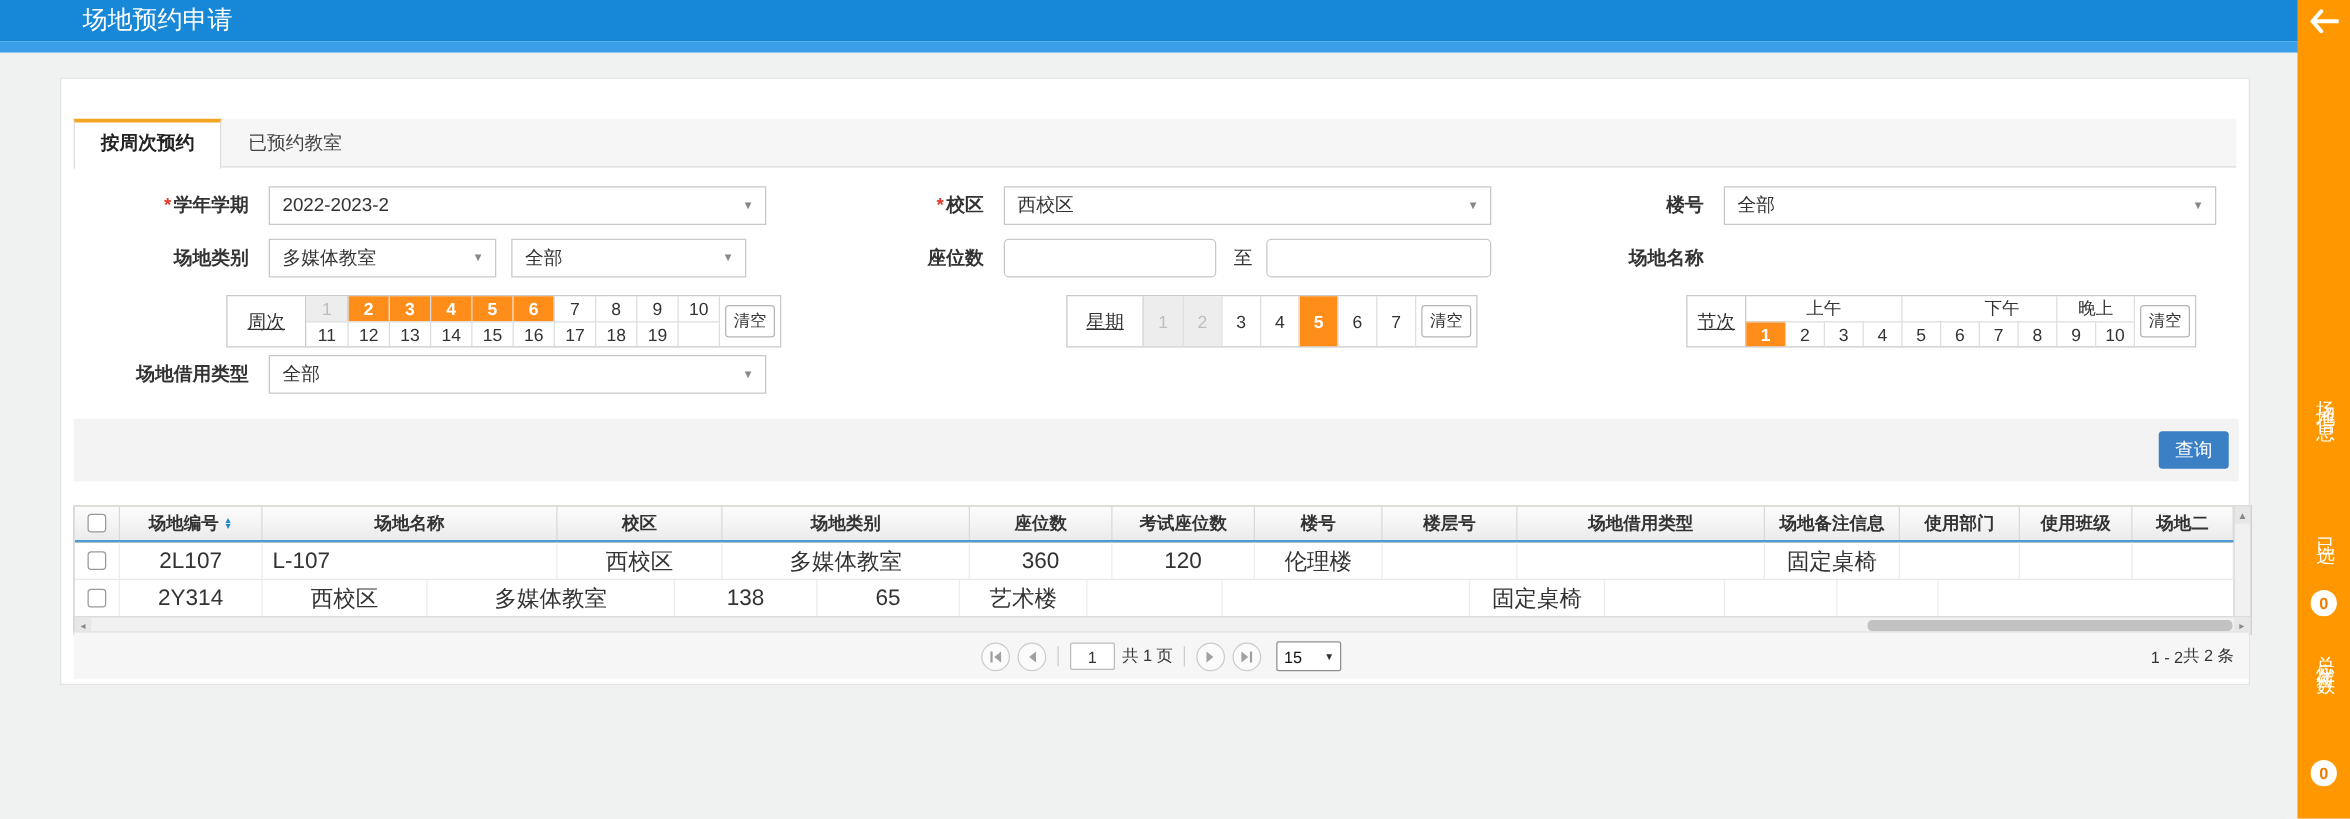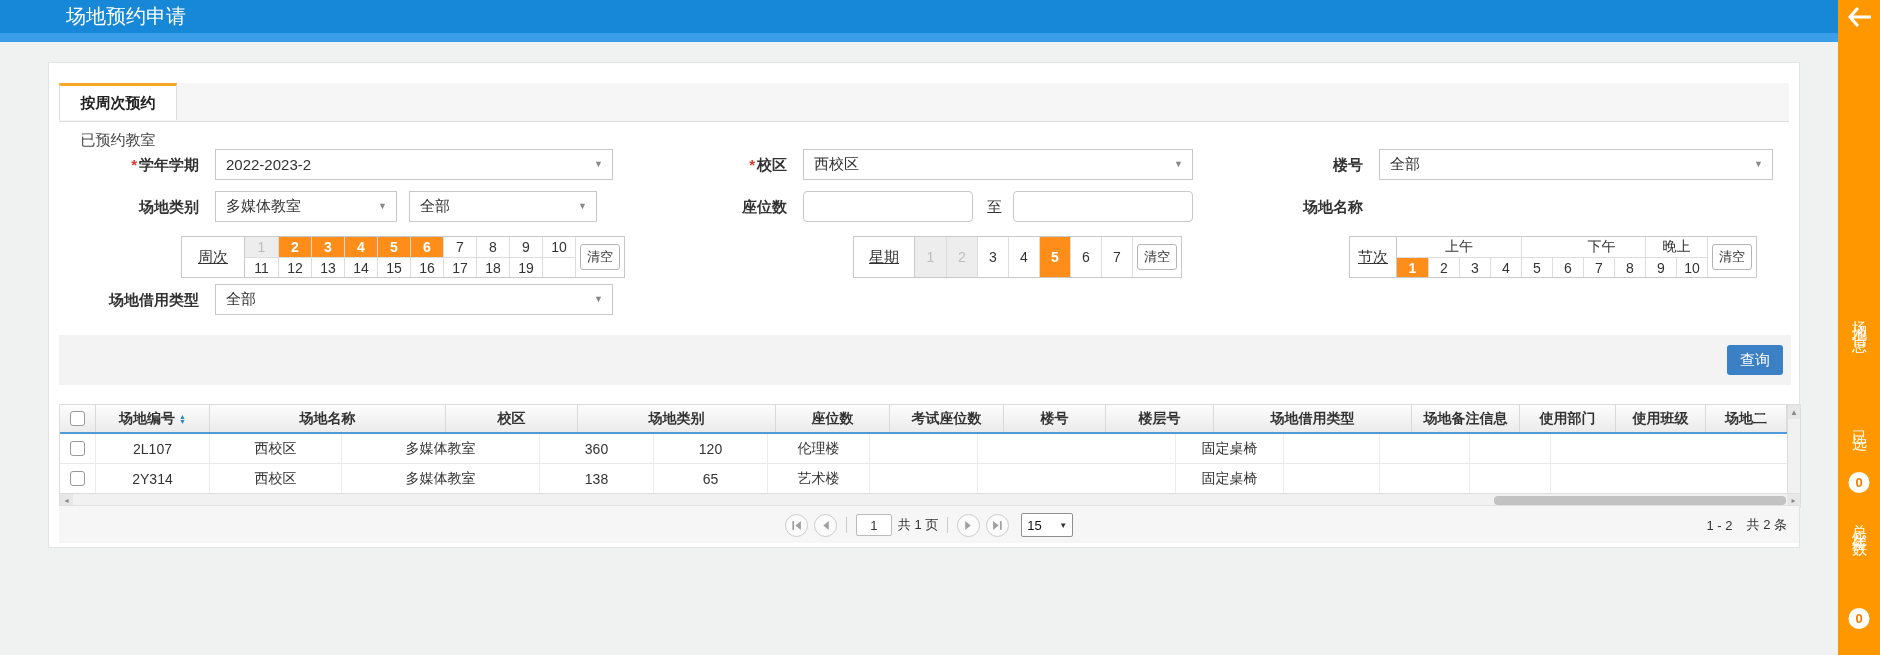--- a/index.html
+++ b/index.html
@@ -9,21 +9,21 @@
     font-family:"Liberation Sans","DejaVu Sans",sans-serif;
     -webkit-font-smoothing:antialiased;
   }
   
   .topbar{position:absolute;left:0;top:0;width:1880px;height:33px;background:#1787d8;}
   .topbar-sub{position:absolute;left:0;top:33px;width:1880px;height:9px;background:#3a9ee8;}
   .page-title{position:absolute;left:66px;top:0;height:33px;line-height:33px;color:#fff;font-size:20px;}
   
   .panel{position:absolute;left:48px;top:62px;width:1752px;height:486px;background:#fff;border:1px solid #e3e3e3;box-sizing:border-box;}
   
-  .tabs{position:absolute;left:10px;top:20px;width:1730px;height:39px;background:#f6f6f6;border-bottom:1px solid #ddd;display:flex;box-sizing:border-box;flex-direction:column;}
+  .tabs{position:absolute;left:10px;top:32px;width:1730px;height:39px;background:#f6f6f6;border-bottom:1px solid #ddd;display:flex;box-sizing:border-box;}
   .tab{width:118px;text-align:center;line-height:39px;font-size:15px;color:#444;cursor:pointer;box-sizing:border-box;}
   .tab.active{background:#fff;border-top:3px solid #f5a623;border-left:1px solid #ddd;border-right:1px solid #ddd;line-height:34px;font-weight:bold;color:#222;height:40px;}
   
   .lbl{position:absolute;height:31px;line-height:31px;font-size:15px;font-weight:bold;color:#333;text-align:right;white-space:nowrap;}
   .req{color:#e0392b;margin-right:2px;}
   .sel-box{position:absolute;height:31px;background:#fff;border:1px solid #c8c8c8;border-radius:0;display:flex;align-items:center;padding:0 22px 0 10px;box-sizing:border-box;font-size:15px;color:#333;cursor:pointer;}
   .sel-box .caret{position:absolute;right:9px;color:#888;font-size:9px;line-height:1;}
   .inp{position:absolute;height:31px;background:#fff;border:1px solid #c8c8c8;border-radius:4px;box-sizing:border-box;font-size:15px;padding:0 9px;color:#333;font-family:inherit;outline:none;}
   .inp::placeholder{color:#b5b5b5;}
   .to-lbl{position:absolute;height:31px;line-height:31px;font-size:15px;color:#333;}
@@ -52,41 +52,41 @@
   .notice-text{position:absolute;left:14px;top:0;height:50px;line-height:50px;font-size:18px;color:#e74c3c;}
   .query-btn{position:absolute;right:8px;top:10px;width:56px;height:30px;background:#3b7fc4;color:#fff;border:none;border-radius:3px;font-size:15px;cursor:pointer;font-family:inherit;}
   
   .tbl{position:absolute;left:10px;top:341px;width:1740px;border:1px solid #ddd;box-sizing:content-box;background:#4d7c0f;}
   .tbl-top{display:flex;}
   .tbl-cols{width:1727px;}
   .t-head{display:flex;height:29px;background:linear-gradient(#fdfdfd,#ebebeb);border-bottom:2px solid #4f9bd8;box-sizing:border-box;}
   .th{display:flex;align-items:center;justify-content:center;font-weight:bold;font-size:14px;color:#333;border-right:1px solid #d9d9d9;box-sizing:border-box;height:100%;white-space:nowrap;overflow:hidden;}
   .t-row{display:flex;height:29px;border-bottom:1px solid #e8e8e8;background:#fff;}
   .t-row:last-child{border-bottom:none;}
-  .td{display:flex;align-items:center;justify-content:center;font-size:14px;color:#333;border-right:1px solid #ececec;box-sizing:border-box;height:100%;white-space:nowrap;overflow:hidden;}
+  .td{display:flex;align-items:center;justify-content:center;font-size:18px;color:#333;border-right:1px solid #ececec;box-sizing:border-box;height:100%;white-space:nowrap;overflow:hidden;}
   .td.left{justify-content:flex-start;padding-left:8px;}
   .cb{width:15px;height:15px;border:1px solid #999;border-radius:3px;background:#fff;display:inline-block;box-sizing:border-box;cursor:pointer;}
   .sort{display:inline-flex;flex-direction:column;margin-left:4px;}
   .sort i{font-style:normal;font-size:7px;line-height:5px;color:#1f8ad2;}
   .vscroll{width:13px;background:#f1f1f1;border-left:1px solid #ddd;box-sizing:border-box;display:flex;flex-direction:column;}
   .vs-btn{height:14px;background:#e7e7e7;color:#888;font-size:8px;display:flex;align-items:center;justify-content:center;cursor:pointer;}
   .hscroll{position:relative;height:13px;background:#f1f1f1;border-top:1px solid #ddd;box-sizing:content-box;}
   .hs-btn{position:absolute;top:0;width:13px;height:13px;font-size:8px;color:#888;background:#e7e7e7;display:flex;align-items:center;justify-content:center;cursor:pointer;}
   .hs-btn.l{left:0;} .hs-btn.r{right:0;}
   .hs-thumb{position:absolute;right:14px;top:2px;width:292px;height:9px;background:#c2c2c2;border-radius:4px;cursor:grab;}
   
   .pager{position:absolute;left:10px;top:442px;width:1740px;height:38px;background:#f6f6f6;border-top:1px solid #e0e0e0;box-sizing:border-box;}
   .pg-center{position:absolute;left:0;right:0;top:0;height:38px;display:flex;align-items:center;justify-content:center;gap:6px;}
   .pg-btn{width:23px;height:23px;border:1px solid #ccc;border-radius:50%;background:#fbfbfb;display:flex;align-items:center;justify-content:center;cursor:pointer;box-sizing:border-box;}
   .pg-sep{width:1px;height:16px;background:#ccc;margin:0 3px;}
   .pg-input{width:36px;height:22px;border:1px solid #bbb;border-radius:2px;text-align:center;font-size:13px;color:#333;box-sizing:border-box;font-family:inherit;outline:none;}
   .pg-text{font-size:13px;color:#333;}
   .pg-size{height:24px;min-width:52px;border:1px solid #8f8f8f;border-radius:2px;background:#fff;display:flex;align-items:center;justify-content:space-between;padding:0 5px;font-size:13px;color:#111;cursor:pointer;box-sizing:border-box;margin-left:6px;}
   .pg-size .pg-caret{font-size:8px;color:#333;margin-left:8px;}
-  .pg-right{position:absolute;right:12px;top:0;height:38px;display:flex;align-items:center;gap:14px;font-size:13px;color:#333;}
+  .pg-right{position:absolute;right:12px;top:0;height:38px;display:flex;align-items:center;font-size:13px;color:#333;}
   
   .side{position:absolute;right:0;top:0;width:42px;height:655px;background:#ff9800;}
   .side-arrow{position:absolute;left:50%;transform:translateX(-50%);top:7px;cursor:pointer;display:block;}
   .v-text{position:absolute;left:50%;transform:translateX(-50%);writing-mode:vertical-rl;text-orientation:upright;color:#fff;font-size:15px;letter-spacing:6px;white-space:nowrap;}
   .badge{position:absolute;left:50%;transform:translateX(-50%);width:21px;height:21px;border-radius:50%;background:#fff;color:#f57c00;font-size:13px;font-weight:bold;display:flex;align-items:center;justify-content:center;}
 </style>
 </head>
 <body>
 
 <div class="topbar"></div>
@@ -272,20 +272,21 @@
             <div class="th" style="width: 81px;">
               <span>场地二</span>
             </div>
           </div>
         <div id="t-body">
             <div class="t-row">
               <div class="td" style="width: 36px;">
                 <span class="cb"></span>
               </div>
               <div class="td" style="width: 114px;">2L107</div>
+              <div class="td left" style="width: 236px;">L-107</div>
               <div class="td" style="width: 132px;">西校区</div>
               <div class="td" style="width: 198px;">多媒体教室</div>
               <div class="td" style="width: 114px;">360</div>
               <div class="td" style="width: 114px;">120</div>
               <div class="td" style="width: 102px;">伦理楼</div>
               <div class="td" style="width: 108px;"></div>
               <div class="td" style="width: 198px;"></div>
               <div class="td" style="width: 108px;">固定桌椅</div>
               <div class="td" style="width: 96px;"></div>
               <div class="td" style="width: 90px;"></div>

